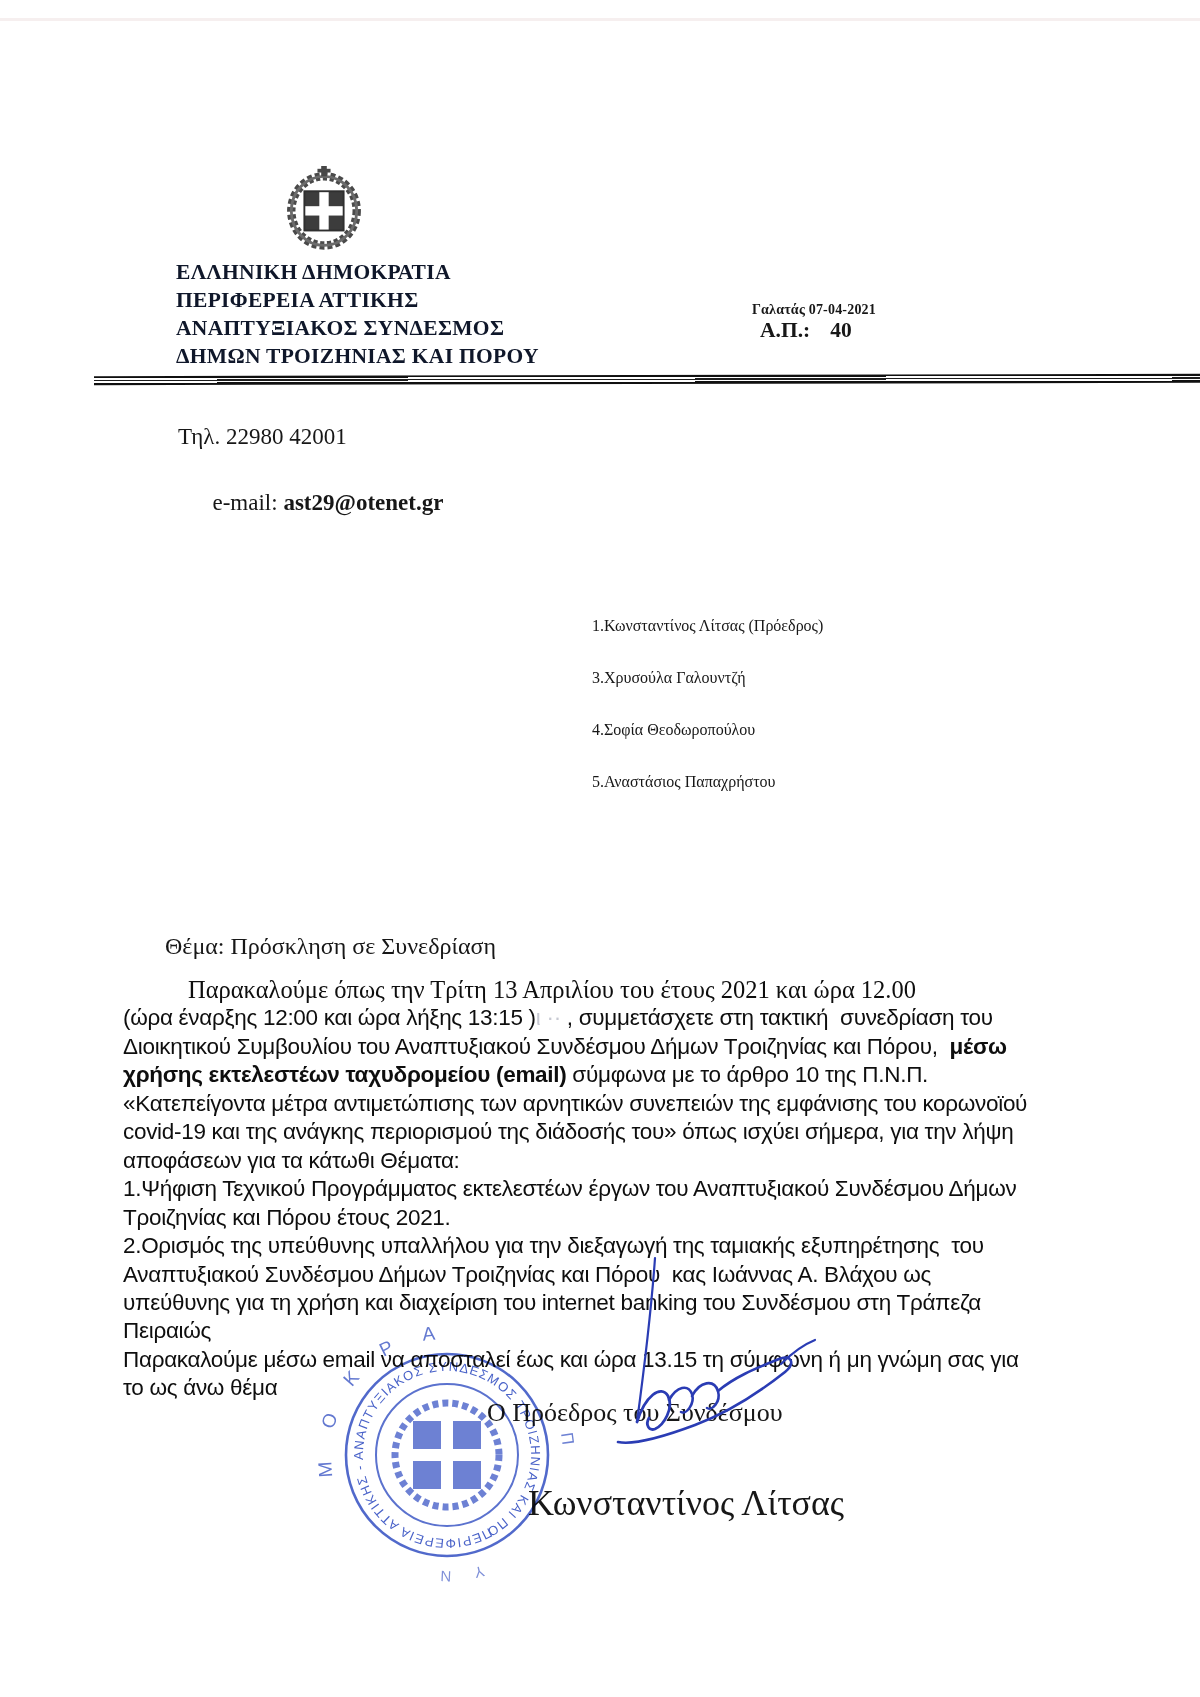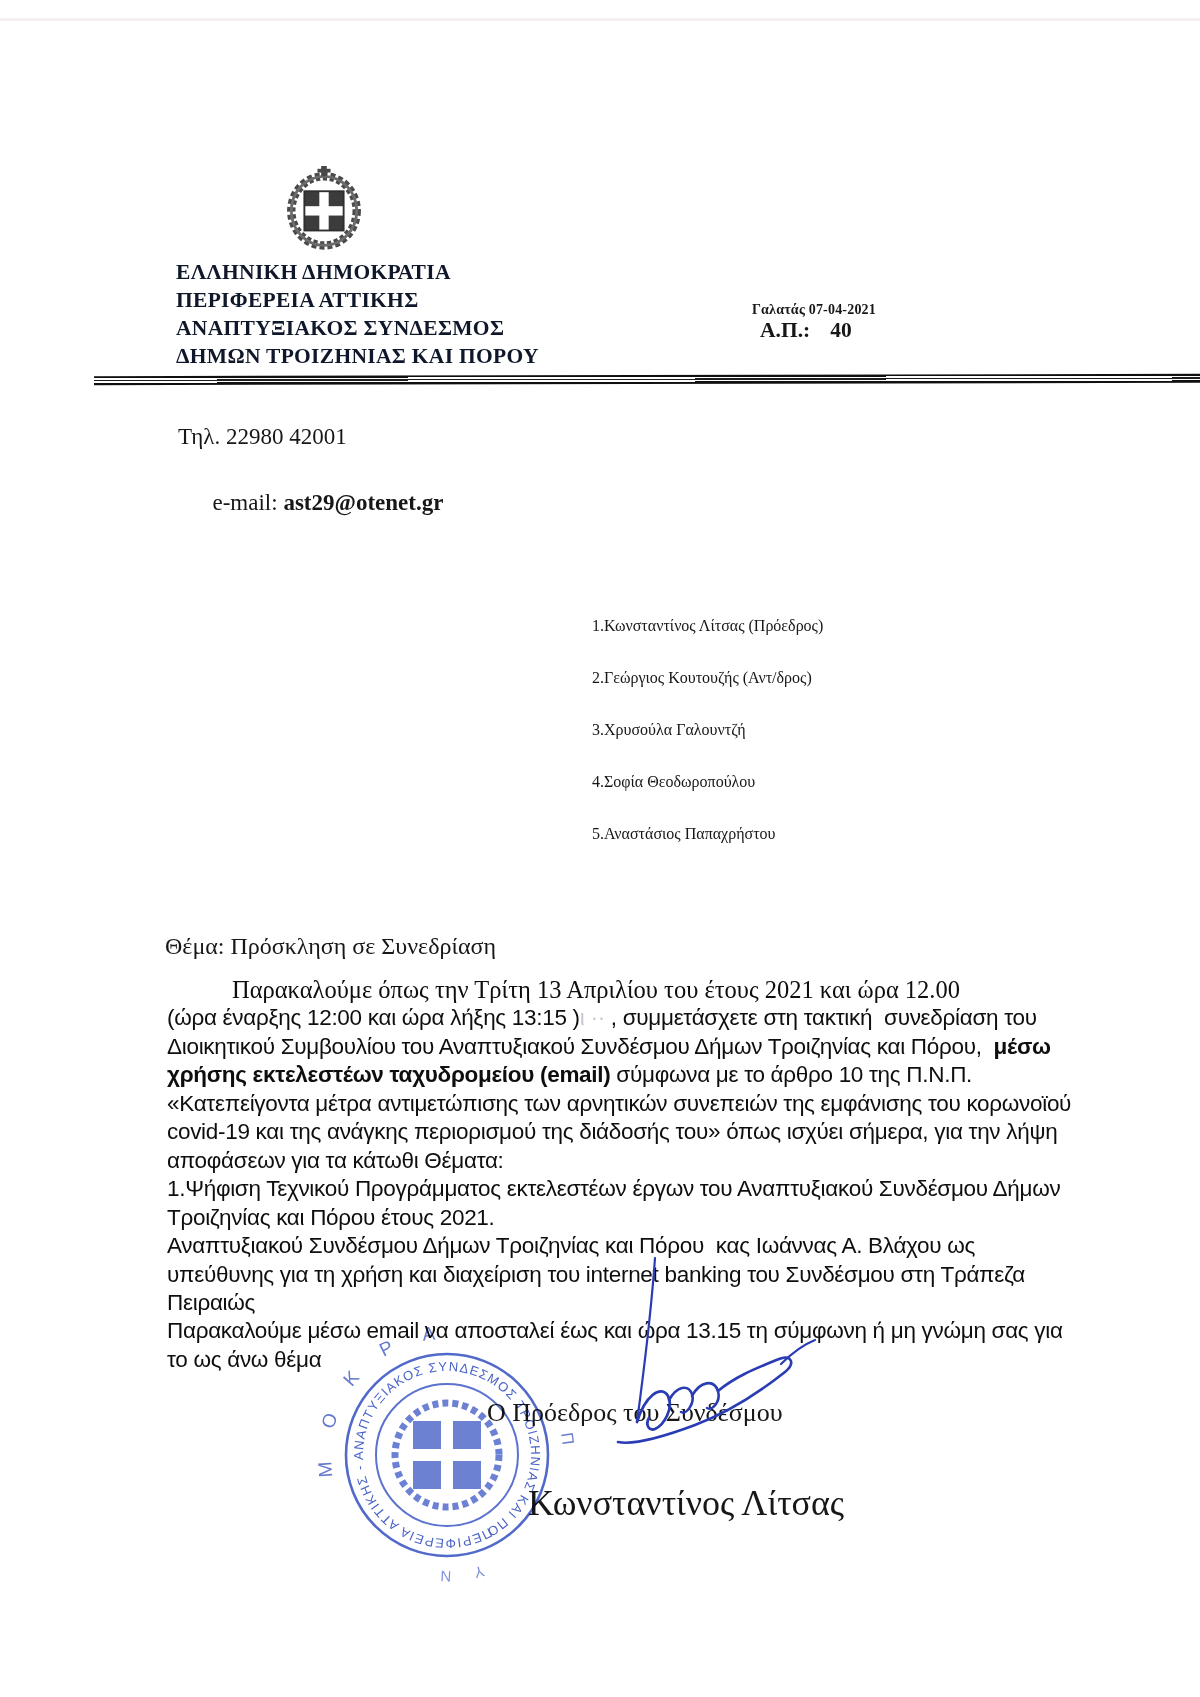--- a/index.html
+++ b/index.html
@@ -36,21 +36,21 @@
   .to-block .to-line:not(:first-child) { padding-left:62px; }
   .members { left:592px; top:610px; font-size:16px; }
   .members .member-line { line-height:31px; margin-bottom:21px; white-space:pre-wrap; }
 
   
   .subject { left:165px; top:918px; font-size:24px;margin-top:15px; }
   .subject span { white-space:pre-wrap; }
 
   
   .body-par { left:123px; top:976px; width:965px; font-size:22.5px; line-height:28.45px; color:#0e0e0e; }
-  .body-line { white-space:pre-wrap;margin-left:44px; }
+  .body-line { white-space:pre-wrap; }
   .body-line.sans { font-family:"Liberation Sans", sans-serif; letter-spacing:-0.3px; }
   .body-line.serif { font-family:"Liberation Serif", serif; font-size:24.5px; }
   .body-line span { white-space:pre-wrap; }
   .body-line .b { font-weight:bold; }
   .body-line .faint { color:#c7c9d2; }
 
   
   .sig-title { left:487px; top:1398px; font-size:26px; }
   .sig-name  { left:528px; top:1482px; font-size:36px; }
   .sig-svg   { left:585px; top:1252px; }
@@ -92,40 +92,40 @@
   <div class="abs contact">
     <div class="line">Τηλ. 22980 42001</div>
     <div class="line">
       <span>e-mail: </span><span class="b">ast29@otenet.gr</span>
     </div>
   </div>
 
 
   <div class="abs members">
       <div class="member-line">1.Κωνσταντίνος Λίτσας (Πρόεδρος)</div>
-      <div class="member-line">2.Γεώργιος Κουτουζής (Αντ/δρος)</div>
       <div class="member-line">3.Χρυσούλα Γαλουντζή</div>
       <div class="member-line">4.Σοφία Θεοδωροπούλου</div>
       <div class="member-line">5.Αναστάσιος Παπαχρήστου</div>
     </div>
 
   <div class="abs subject">
     <span>Θέμα: </span><span>Πρόσκληση σε Συνεδρίαση</span>
   </div>
 
   <div class="abs body-par">
       <div class="body-line serif" style="text-indent: 65px;"><span>Παρακαλούμε όπως την Τρίτη 13 Απριλίου του έτους 2021 και ώρα 12.00</span></div>
       <div class="body-line sans"><span>(ώρα έναρξης 12:00 και ώρα λήξης 13:15 )</span><span class="faint">ι ··</span><span> , συμμετάσχετε στη τακτική  συνεδρίαση του</span></div>
       <div class="body-line sans"><span>Διοικητικού Συμβουλίου του Αναπτυξιακού Συνδέσμου Δήμων Τροιζηνίας και Πόρου,  </span><span class="b">μέσω</span></div>
       <div class="body-line sans"><span class="b">χρήσης εκτελεστέων ταχυδρομείου (email)</span><span> σύμφωνα με το άρθρο 10 της Π.Ν.Π.</span></div>
       <div class="body-line sans"><span>«Κατεπείγοντα μέτρα αντιμετώπισης των αρνητικών συνεπειών της εμφάνισης του κορωνοϊού</span></div>
       <div class="body-line sans"><span>covid-19 και της ανάγκης περιορισμού της διάδοσής του» όπως ισχύει σήμερα, για την λήψη</span></div>
       <div class="body-line sans"><span>αποφάσεων για τα κάτωθι Θέματα:</span></div>
       <div class="body-line sans"><span>1.Ψήφιση Τεχνικού Προγράμματος εκτελεστέων έργων του Αναπτυξιακού Συνδέσμου Δήμων</span></div>
       <div class="body-line sans"><span>Τροιζηνίας και Πόρου έτους 2021.</span></div>
+      <div class="body-line sans"><span>2.Ορισμός της υπεύθυνης υπαλλήλου για την διεξαγωγή της ταμιακής εξυπηρέτησης  του</span></div>
       <div class="body-line sans"><span>Αναπτυξιακού Συνδέσμου Δήμων Τροιζηνίας και Πόρου  κας Ιωάννας Α. Βλάχου ως</span></div>
       <div class="body-line sans"><span>υπεύθυνης για τη χρήση και διαχείριση του internet banking του Συνδέσμου στη Τράπεζα</span></div>
       <div class="body-line sans"><span>Πειραιώς</span></div>
       <div class="body-line sans"><span>Παρακαλούμε μέσω email να αποσταλεί έως και ώρα 13.15 τη σύμφωνη ή μη γνώμη σας για</span></div>
       <div class="body-line sans"><span>το ως άνω θέμα</span></div>
     </div>
 
   <div class="abs sig-title">Ο Πρόεδρος του Συνδέσμου</div>
 
   <svg class="abs sig-svg" width="240" height="220" viewBox="0 0 240 220">

